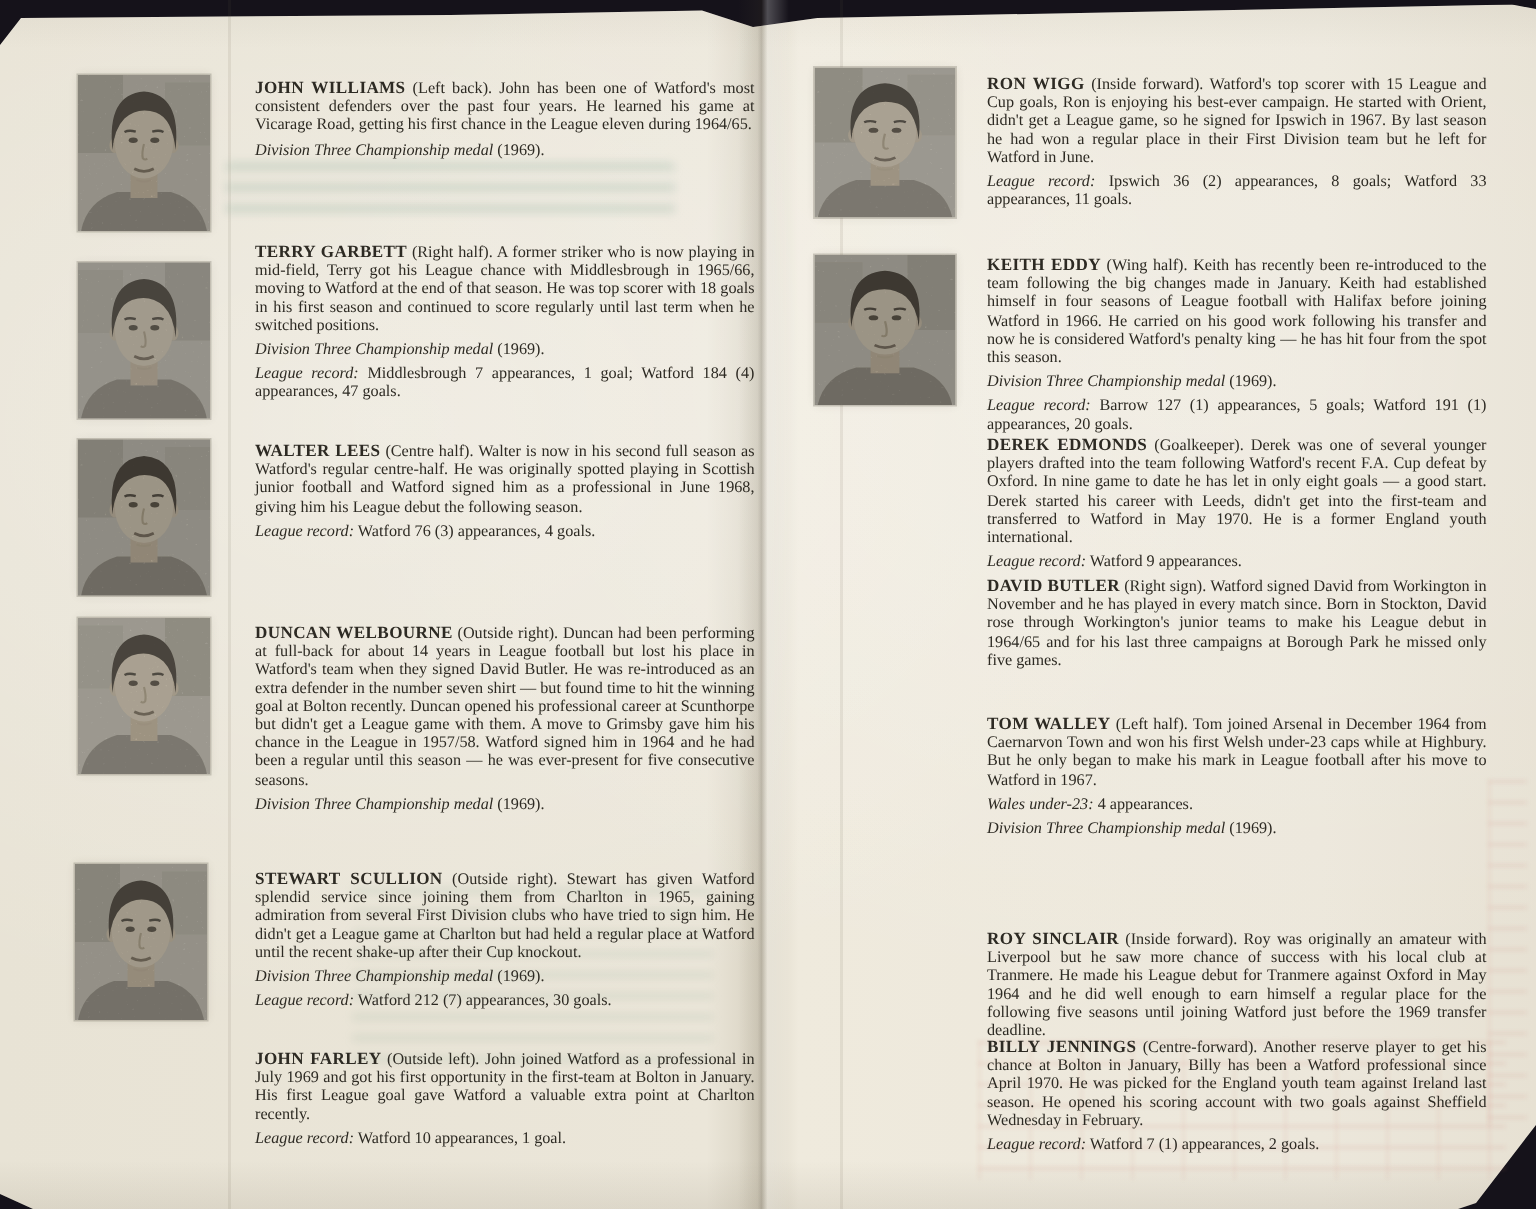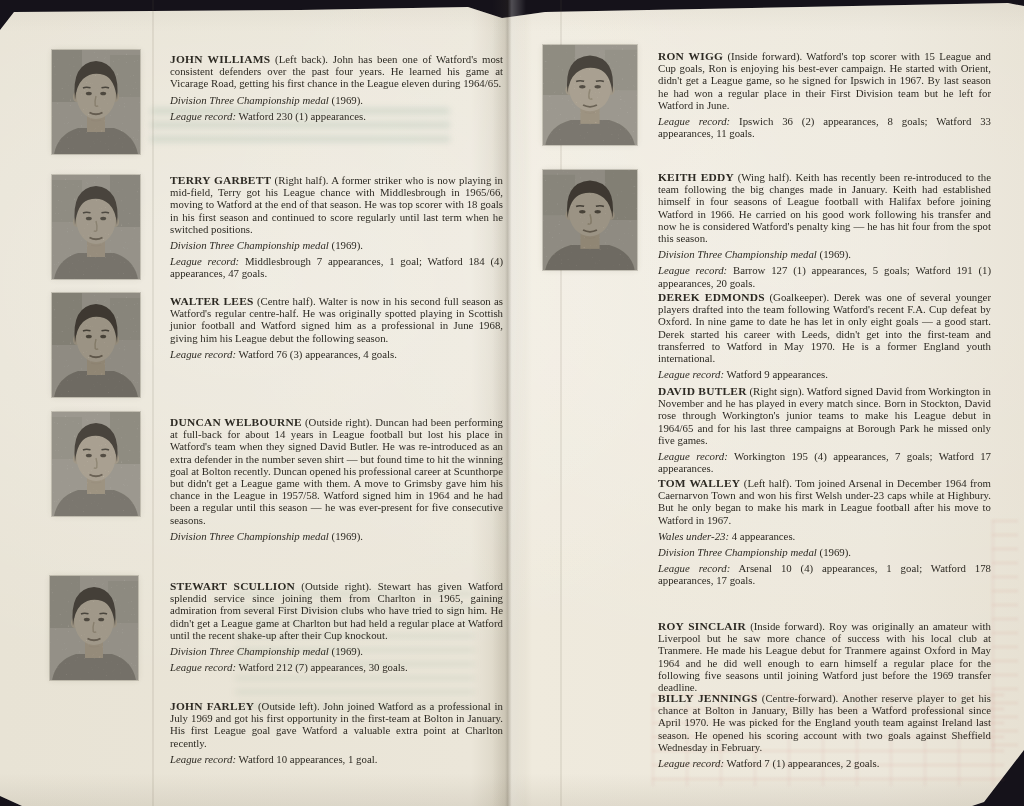--- a/index.html
+++ b/index.html
@@ -135,24 +135,23 @@
     </svg>
   <svg class="photo pr v-dark flip" style="left:543px;top:170px" viewBox="0 0 88 104" preserveAspectRatio="none">
       <use href="#headshot"></use>
     </svg>
 
   <section class="entry col-l" style="top:53px">
     <p class="bio"><b class="pname">JOHN WILLIAMS</b>
       <span>(Left back).</span>
       <span>John has been one of Watford's most consistent defenders over the past four years. He learned his game at Vicarage Road, getting his first chance in the League eleven during 1964/65.</span></p>
     <p class="iline"><i>Division Three Championship medal</i><span> (1969).</span></p>
-    <p class="iline"><i>League record:</i><span> Watford 230 (1) appearances.</span></p>
-  </section>
-
-  <section class="entry col-l" style="top:174px">
+  </section>
+
+  <section class="entry col-l" style="top:162px">
     <p class="bio"><b class="pname">TERRY GARBETT</b>
       <span>(Right half).</span>
       <span>A former striker who is now playing in mid-field, Terry got his League chance with Middlesbrough in 1965/66, moving to Watford at the end of that season. He was top scorer with 18 goals in his first season and continued to score regularly until last term when he switched positions.</span></p>
     <p class="iline"><i>Division Three Championship medal</i><span> (1969).</span></p>
     <p class="iline"><i>League record:</i><span> Middlesbrough 7 appearances, 1 goal; Watford 184 (4) appearances, 47 goals.</span></p>
   </section>
 
   <section class="entry col-l" style="top:295px">
     <p class="bio"><b class="pname">WALTER LEES</b>
       <span>(Centre half).</span>
@@ -201,30 +200,28 @@
     <p class="bio"><b class="pname">DEREK EDMONDS</b>
       <span>(Goalkeeper).</span>
       <span>Derek was one of several younger players drafted into the team following Watford's recent F.A. Cup defeat by Oxford. In nine game to date he has let in only eight goals — a good start. Derek started his career with Leeds, didn't get into the first-team and transferred to Watford in May 1970. He is a former England youth international.</span></p>
     <p class="iline"><i>League record:</i><span> Watford 9 appearances.</span></p>
   </section>
 
   <section class="entry col-r" style="top:385px">
     <p class="bio"><b class="pname">DAVID BUTLER</b>
       <span>(Right sign).</span>
       <span>Watford signed David from Workington in November and he has played in every match since. Born in Stockton, David rose through Workington's junior teams to make his League debut in 1964/65 and for his last three campaigns at Borough Park he missed only five games.</span></p>
-    <p class="iline"><i>League record:</i><span> Workington 195 (4) appearances, 7 goals; Watford 17 appearances.</span></p>
   </section>
 
   <section class="entry col-r" style="top:477px">
     <p class="bio"><b class="pname">TOM WALLEY</b>
       <span>(Left half).</span>
       <span>Tom joined Arsenal in December 1964 from Caernarvon Town and won his first Welsh under-23 caps while at Highbury. But he only began to make his mark in League football after his move to Watford in 1967.</span></p>
     <p class="iline"><i>Wales under-23:</i><span> 4 appearances.</span></p>
     <p class="iline"><i>Division Three Championship medal</i><span> (1969).</span></p>
-    <p class="iline"><i>League record:</i><span> Arsenal 10 (4) appearances, 1 goal; Watford 178 appearances, 17 goals.</span></p>
   </section>
 
   <section class="entry col-r" style="top:620px">
     <p class="bio"><b class="pname">ROY SINCLAIR</b>
       <span>(Inside forward).</span>
       <span>Roy was originally an amateur with Liverpool but he saw more chance of success with his local club at Tranmere. He made his League debut for Tranmere against Oxford in May 1964 and he did well enough to earn himself a regular place for the following five seasons until joining Watford just before the 1969 transfer deadline.</span></p>
   </section>
 
   <section class="entry col-r" style="top:692px">
     <p class="bio"><b class="pname">BILLY JENNINGS</b>

